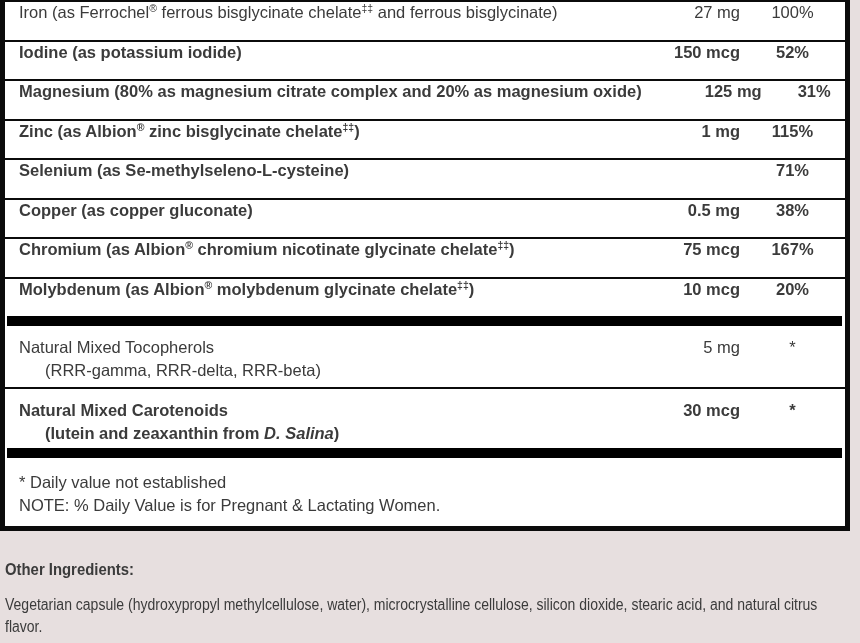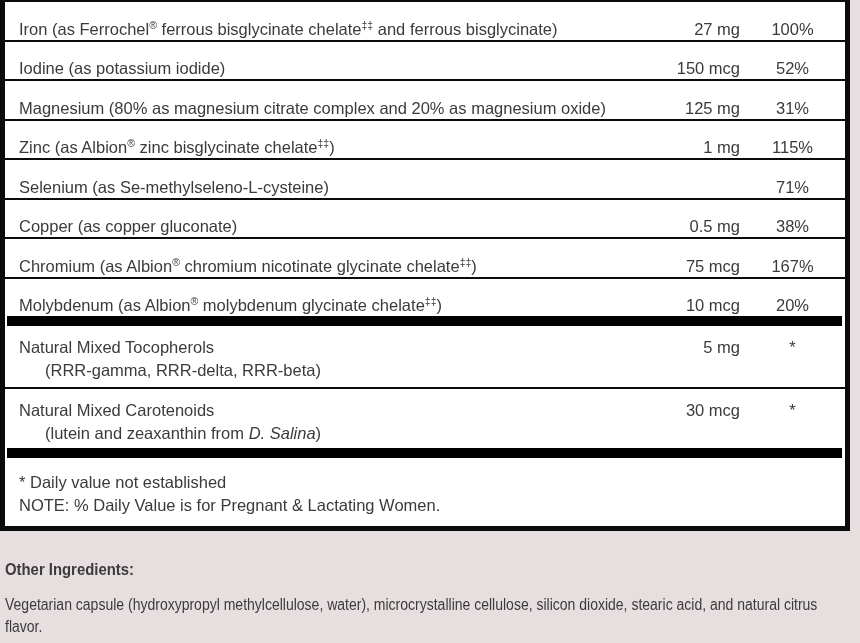--- a/index.html
+++ b/index.html
@@ -13,26 +13,26 @@
   .facts-table {
     position: absolute; left: 0; top: 0;
     width: 840px;
     background: #ffffff;
     border: 5px solid #0b0b0b;
     border-top-width: 2px;
     box-sizing: content-box;
   }
   .row {
     display: flex;
-    align-items: flex-end;
+    align-items: flex-start;
     height: 37.5px;
     padding-left: 14px;
     font-size: 16.5px;
   }
-  .row.bt { border-top: 2px solid #0b0b0b; }
+  .row.bt { border-top: 2px solid #0b0b0b; font-weight: bold; }
   .row.tall {
     height: 61px;
     align-items: flex-start;
     padding-top: 11px;
     box-sizing: border-box;
   }
   .cell-name {
     flex: 1 1 auto;
     white-space: nowrap;
     line-height: 21px;

